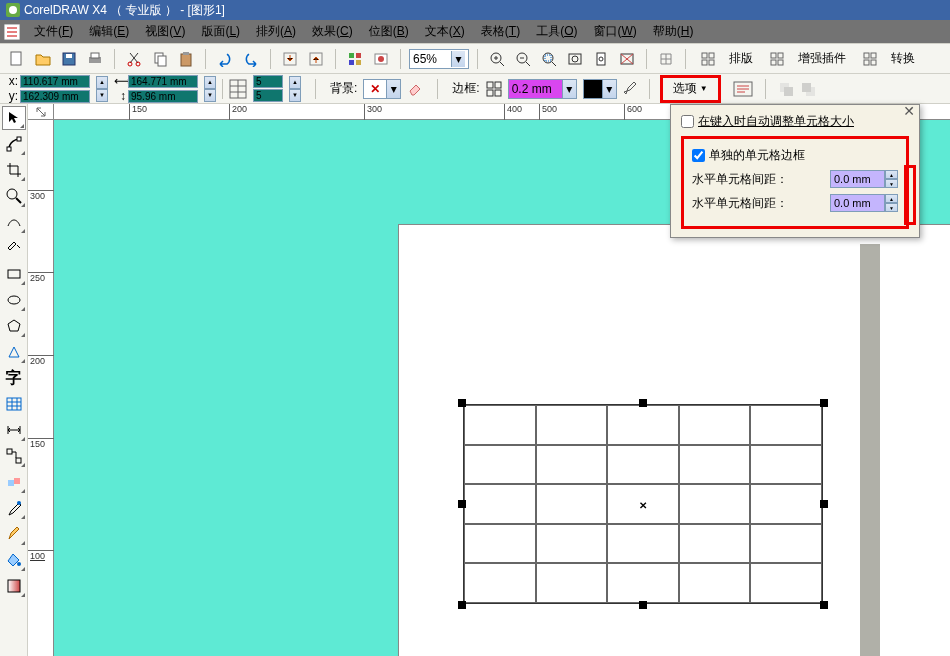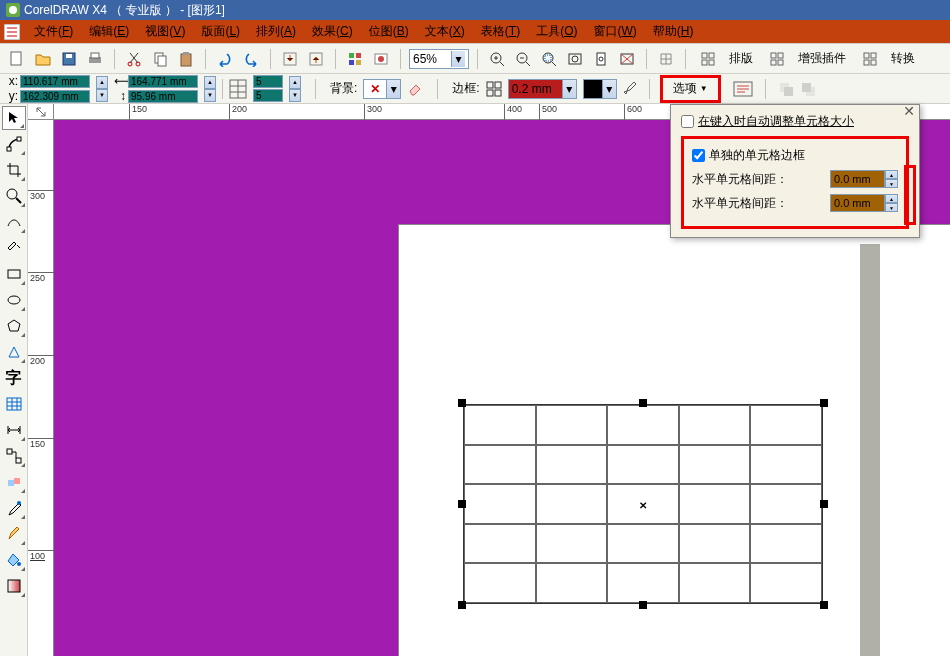--- a/index.html
+++ b/index.html
@@ -1,19 +1,19 @@
 <!DOCTYPE html>
 <html><head>
 <meta charset="utf-8">
 <style>
 *{margin:0;padding:0;box-sizing:border-box;font-family:"Microsoft YaHei",SimSun,sans-serif;font-size:12px}
 body{background:#f0f0f0;width:950px;height:656px;overflow:hidden;position:relative}
 .titlebar{background:#3c65a5;color:#fff;height:20px;line-height:20px;padding-left:6px;display:flex;align-items:center;gap:4px}
 .titlebar svg{width:14px;height:14px}
-.menubar{background:#c2410c;height:24px;display:flex;align-items:center;padding-left:4px;border-bottom:1px solid #d0d0c8}
+.menubar{background:#737373;height:24px;display:flex;align-items:center;padding-left:4px;border-bottom:1px solid #d0d0c8}
 .menubar svg{width:16px;height:16px;margin-right:6px}
 .menubar .mitem{padding:2px 8px;cursor:default}
 .menubar .mitem u{text-decoration:underline}
 .toolbar1{background:#f5f5f0;height:30px;display:flex;align-items:center;padding:0 6px;gap:4px;border-bottom:1px solid #d0d0c8}
 .toolbar1 .sep{width:1px;height:20px;background:#c0c0b8;margin:0 4px}
 .tb-btn{width:22px;height:22px;display:flex;align-items:center;justify-content:center;cursor:pointer}
 .tb-btn svg{width:16px;height:16px}
 .zoom-sel{width:60px;height:20px;border:1px solid #7f9db9;background:#fff;display:flex;align-items:center;padding:0 3px;justify-content:space-between}
 .zoom-sel .arr{width:14px;height:16px;background:linear-gradient(#dce6f4,#c4d5ec);border-left:1px solid #7f9db9;display:flex;align-items:center;justify-content:center}
 .lbl-btn{display:flex;align-items:center;gap:13px;padding:2px 6px}
@@ -21,29 +21,29 @@
 .coord{display:flex;flex-direction:column;gap:1px}
 .coord-row{display:flex;align-items:center;gap:2px}
 .coord-row span.lbl{width:12px;text-align:right}
 .coord-row input{width:70px;height:13px;border:1px solid #7f9db9;font-size:10px;padding:0 2px;background:#0f766e}
 .spin{width:12px;height:26px;display:flex;flex-direction:column}
 .spin div{flex:1;background:linear-gradient(#dce6f4,#c4d5ec);border:1px solid #7f9db9;display:flex;align-items:center;justify-content:center;font-size:6px}
 .rowcol input{width:30px;height:13px;border:1px solid #7f9db9;font-size:10px;padding:0 2px}
 .bg-sel{width:24px;height:20px;border:1px solid #7f9db9;display:flex;align-items:center;justify-content:center;background:#fff}
 .bg-sel .x{color:#c00;font-weight:bold}
 .bg-arr{width:14px;height:20px;background:linear-gradient(#dce6f4,#c4d5ec);border:1px solid #7f9db9;border-left:none;display:flex;align-items:center;justify-content:center}
-.border-w{width:55px;height:20px;border:1px solid #7f9db9;background:#b91c1c;display:flex;align-items:center;padding:0 3px}
+.border-w{width:55px;height:20px;border:1px solid #7f9db9;background:#d946ef;display:flex;align-items:center;padding:0 3px}
 .clr-sel{width:20px;height:20px;border:1px solid #7f9db9;background:#000}
 .opt-btn{border:3px solid #e00;padding:2px 10px;display:flex;align-items:center;gap:3px;height:28px}
 .workspace{position:relative;display:flex;height:calc(656px - 104px)}
 .vtoolbox{width:28px;background:#f5f5f0;border-right:1px solid #d0d0c8;display:flex;flex-direction:column;align-items:center;padding-top:2px;gap:2px}
 .vtool{width:24px;height:24px;display:flex;align-items:center;justify-content:center;position:relative}
 .vtool.sel{background:#fff;border:1px solid #888}
 .vtool .corner{position:absolute;bottom:1px;right:1px;width:0;height:0;border-left:4px solid transparent;border-bottom:4px solid #666}
-.canvas-area{flex:1;position:relative;background:#a21caf;overflow:hidden}
+.canvas-area{flex:1;position:relative;background:#5eead4;overflow:hidden}
 .ruler-h{position:absolute;top:0;left:26px;right:0;height:16px;background:#fff;border-bottom:1px solid #888;display:flex}
 .ruler-h .tick{position:absolute;top:0;font-size:9px;color:#333;border-left:1px solid #666;height:16px;padding-left:2px}
 .ruler-v{position:absolute;top:16px;left:0;width:26px;bottom:0;background:#fff;border-right:1px solid #888}
 .ruler-v .tick{position:absolute;left:0;font-size:9px;color:#333;border-top:1px solid #666;width:26px;padding-left:2px}
 .ruler-origin{position:absolute;top:0;left:0;width:26px;height:16px;background:#fff;border-right:1px solid #888;border-bottom:1px solid #888;display:flex;align-items:center;justify-content:center}
 .page{position:absolute;top:120px;left:370px;width:600px;height:600px;background:#fff;border:1px solid #888;box-shadow:3px 3px 4px rgba(0,0,0,.3)}
 .sel-table{position:absolute;top:300px;left:435px;width:360px;height:200px;border:1px solid #333}
 .sel-table .row{display:flex;height:20%}
 .sel-table .cell{flex:1;border:1px solid #666}
 .handle{position:absolute;width:8px;height:8px;background:#000}
@@ -51,21 +51,21 @@
 .handle.ml{top:50%;left:-6px;margin-top:-4px}.handle.mr{top:50%;right:-6px;margin-top:-4px}
 .handle.bl{bottom:-6px;left:-6px}.handle.bm{bottom:-6px;left:50%;margin-left:-4px}.handle.br{bottom:-6px;right:-6px}
 .center-x{position:absolute;top:50%;left:50%;margin:-4px 0 0 -4px;font-size:10px;font-weight:bold}
 .popup{position:absolute;top:104px;right:30px;width:250px;background:#f5f2e5;border:1px solid #888;box-shadow:2px 2px 6px rgba(0,0,0,.3);z-index:50}
 .popup-close{position:absolute;top:-2px;right:4px;cursor:pointer;font-size:14px;color:#555}
 .popup-body{padding:8px 10px}
 .popup-row{display:flex;align-items:center;gap:4px;margin-bottom:6px}
 .popup-row input[type=checkbox]{width:13px;height:13px}
 .popup-box{border:3px solid #e00;padding:8px;margin-top:4px}
 .popup-box .prow{display:flex;align-items:center;justify-content:space-between;margin:6px 0}
-.popup-box input[type=text]{width:55px;height:18px;border:1px solid #7f9db9;font-size:11px;padding:0 3px;background:#a16207}
+.popup-box input[type=text]{width:55px;height:18px;border:1px solid #7f9db9;font-size:11px;padding:0 3px;background:#c4b5fd}
 .spin2{width:13px;height:18px;display:flex;flex-direction:column}
 .spin2 div{flex:1;background:linear-gradient(#dce6f4,#c4d5ec);border:1px solid #7f9db9;font-size:5px;display:flex;align-items:center;justify-content:center}
 .highlight-right{position:absolute;top:165px;right:34px;width:12px;height:60px;border:3px solid #e00;z-index:60}
 .gray-band{position:absolute;top:140px;left:832px;width:20px;height:480px;background:#b0b0a8;z-index:5}
 </style>
 </head>
 <body>
 
 <div class="titlebar">
   <svg>

